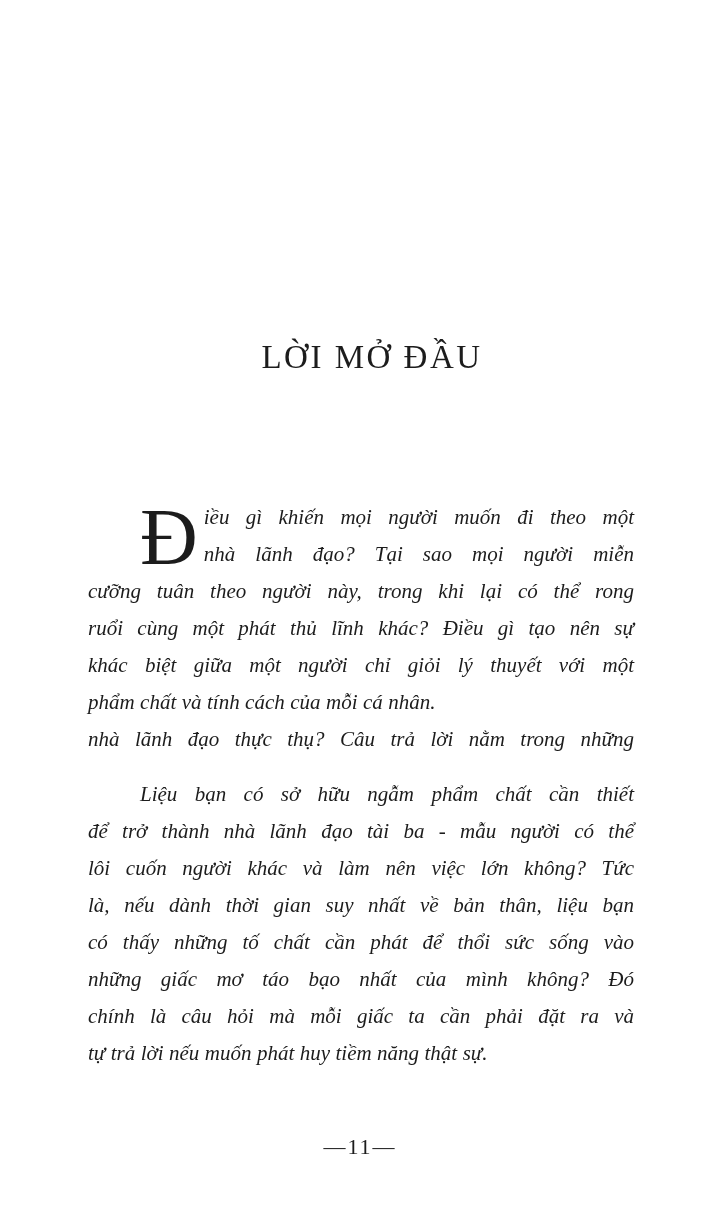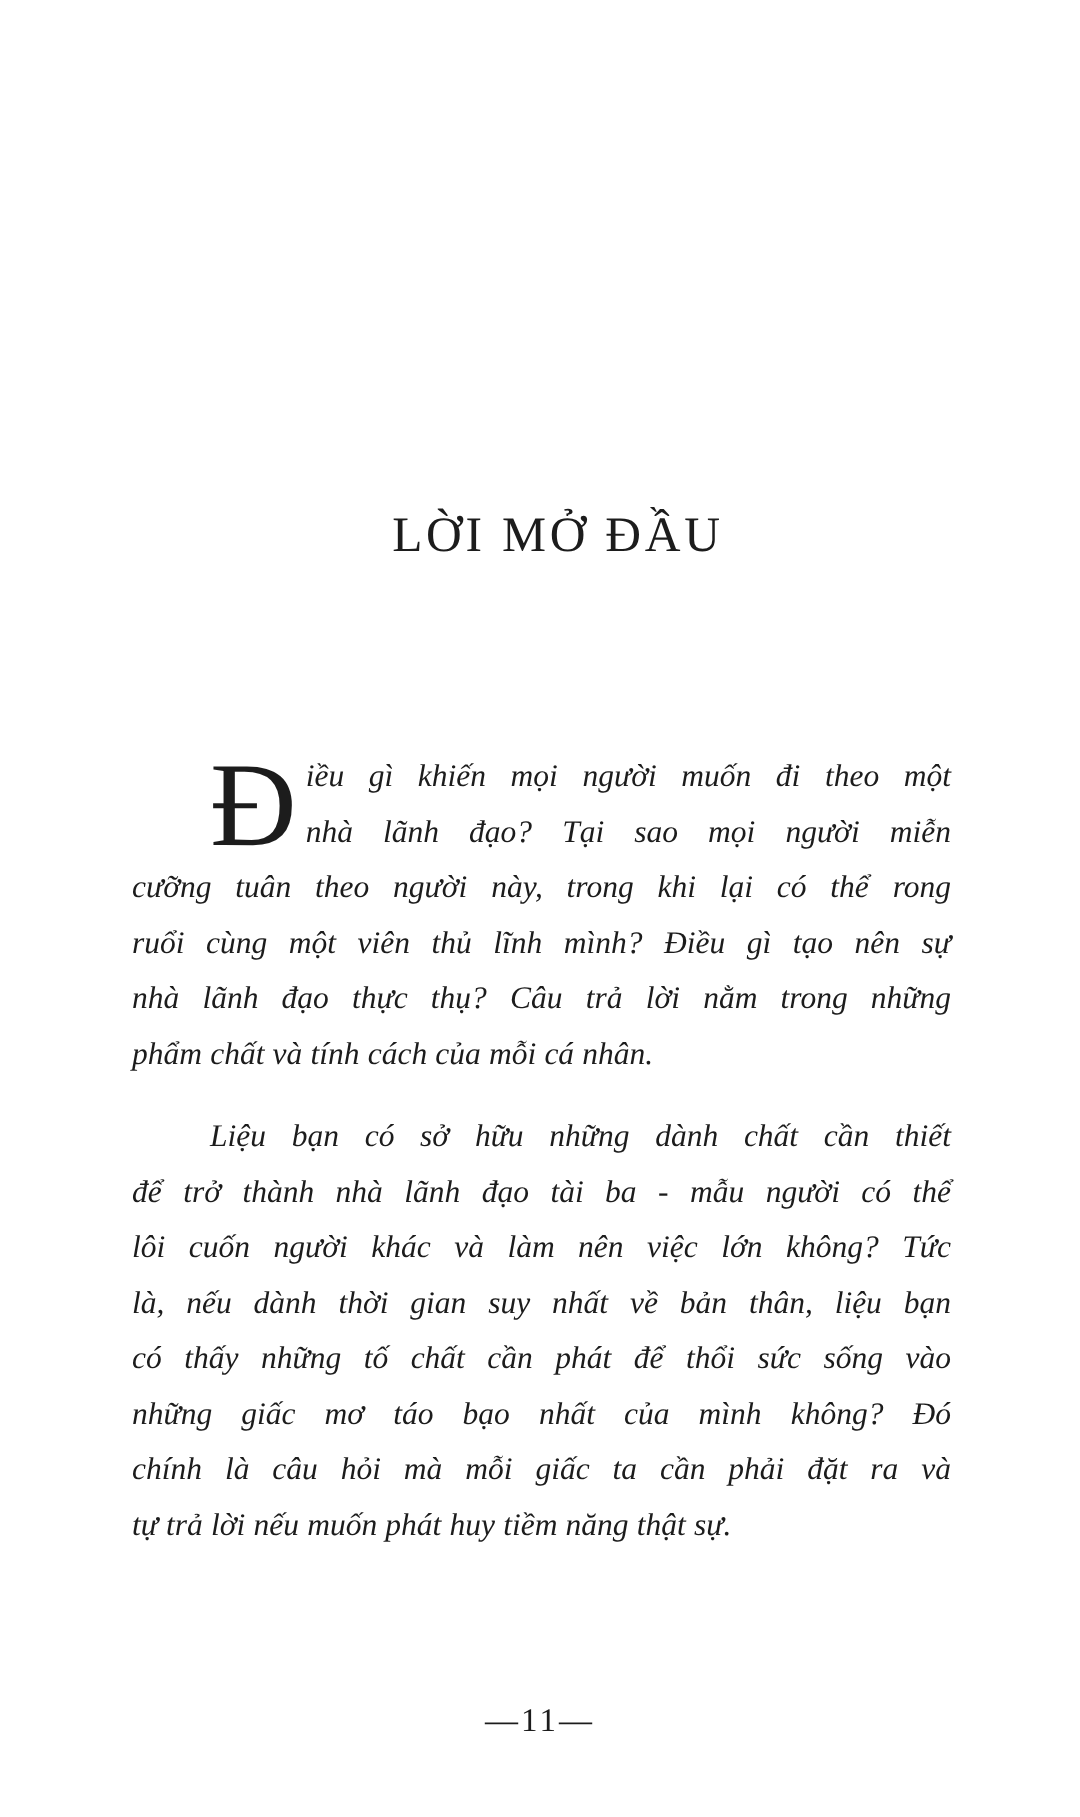--- a/index.html
+++ b/index.html
@@ -85,27 +85,28 @@
 
   <h1 class="title">LỜI MỞ ĐẦU</h1>
 
   <div class="text-block">
 
     <p class="para para1">
       <span class="dropcap">Đ</span>
       <span class="line">iều gì khiến mọi người muốn đi theo một</span>
       <span class="line">nhà lãnh đạo? Tại sao mọi người miễn</span>
       <span class="line">cưỡng tuân theo người này, trong khi lại có thể rong</span>
-      <span class="line">ruổi cùng một viên thủ lĩnh mình? Điều gì tạo nên sự</span>
+      <span class="line">ruổi cùng một phát thủ lĩnh khác? Điều gì tạo nên sự</span>
+      <span class="line">khác biệt giữa một người chỉ giỏi lý thuyết với một</span>
+      <span class="line last">phẩm chất và tính cách của mỗi cá nhân.</span>
       <span class="line">nhà lãnh đạo thực thụ? Câu trả lời nằm trong những</span>
-      <span class="line last">phẩm chất và tính cách của mỗi cá nhân.</span>
     </p>
 
     <p class="para para2">
-      <span class="line indent">Liệu bạn có sở hữu những dành chất cần thiết</span>
+      <span class="line indent">Liệu bạn có sở hữu ngẫm phẩm chất cần thiết</span>
       <span class="line">để trở thành nhà lãnh đạo tài ba - mẫu người có thể</span>
       <span class="line">lôi cuốn người khác và làm nên việc lớn không? Tức</span>
       <span class="line">là, nếu dành thời gian suy nhất về bản thân, liệu bạn</span>
       <span class="line">có thấy những tố chất cần phát để thổi sức sống vào</span>
       <span class="line">những giấc mơ táo bạo nhất của mình không? Đó</span>
       <span class="line">chính là câu hỏi mà mỗi giấc ta cần phải đặt ra và</span>
       <span class="line last">tự trả lời nếu muốn phát huy tiềm năng thật sự.</span>
     </p>
 
   </div>

